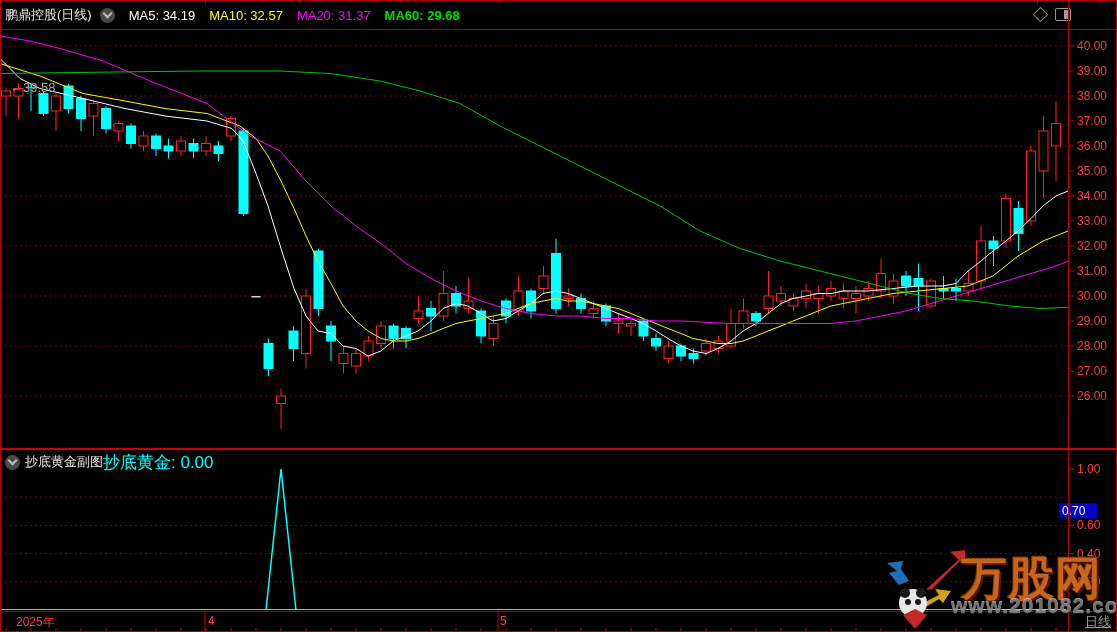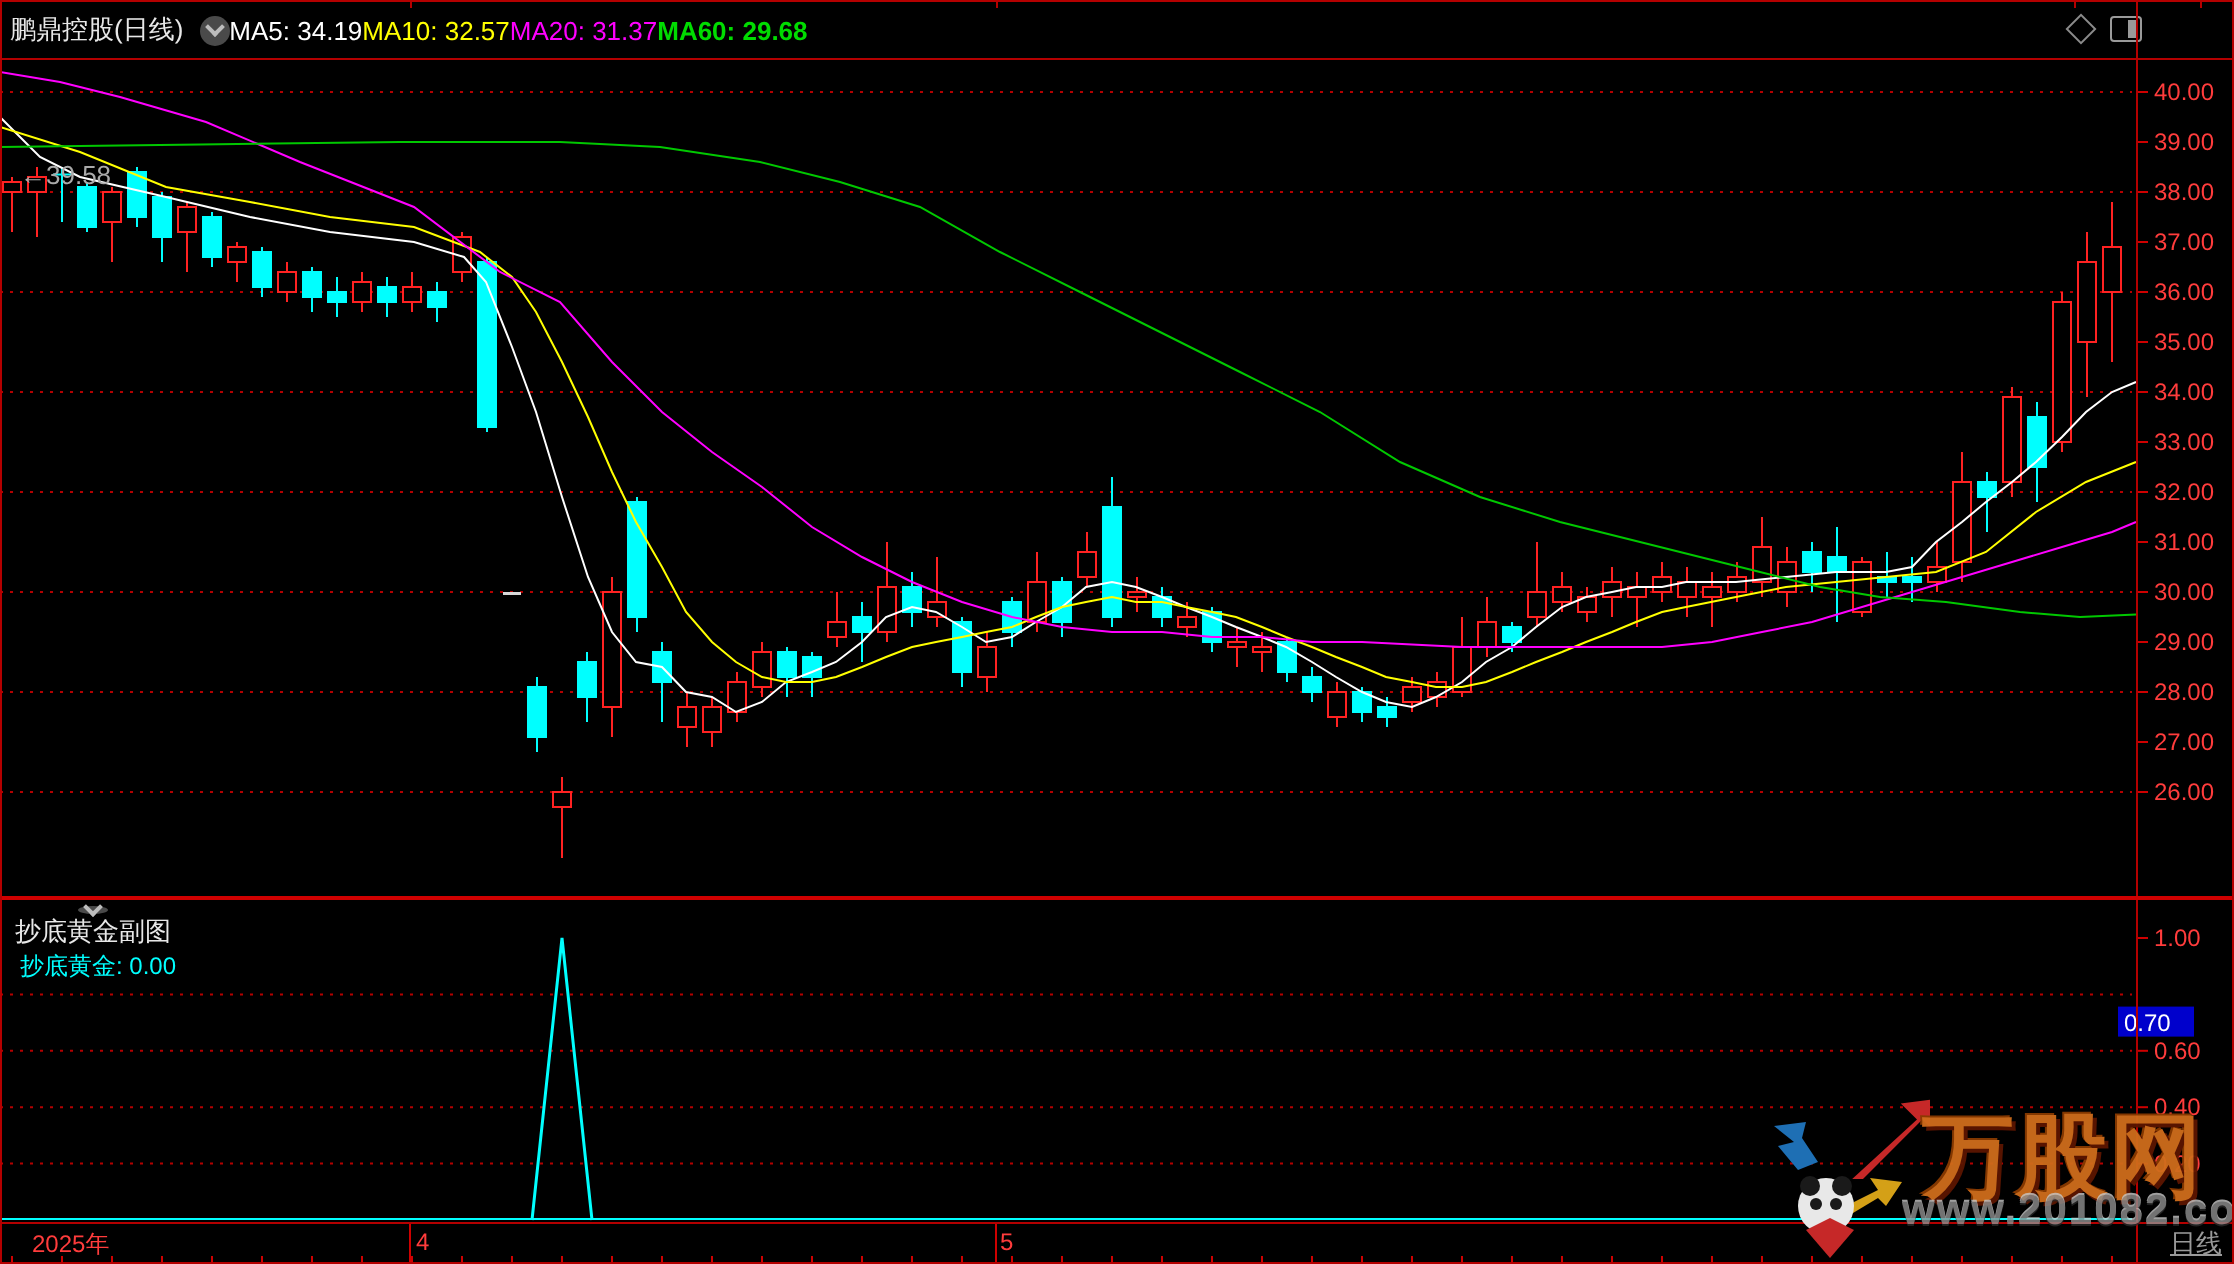--- a/index.html
+++ b/index.html
@@ -6,35 +6,35 @@
   #app{position:relative;width:1117px;height:632px;background:#000;overflow:hidden;
        font-family:"Liberation Sans",sans-serif;}
   .frame{position:absolute;inset:0;border:1px solid #b40000;pointer-events:none;z-index:60;}
   .vline-axis{position:absolute;left:1068px;top:0;width:1px;height:632px;background:#b40000;z-index:5;}
   .hline{position:absolute;left:0;width:1117px;background:#b40000;z-index:6;}
   
   #header{position:absolute;left:0;top:1px;width:1117px;height:28px;display:flex;align-items:center;z-index:10;}
   #header .title{color:#e8e8e8;font-size:13px;margin-left:5px;}
   .chev-circle{width:15px;height:15px;border-radius:50%;background:#4a4a4a;display:flex;align-items:center;justify-content:center;margin-left:8px;}
   .chev{width:5px;height:5px;border-right:2px solid #bdbdbd;border-bottom:2px solid #bdbdbd;transform:rotate(45deg);margin-top:-3px;}
-  .ma{font-size:13px;}
+  .ma{font-size:13px;margin-left:14px;}
   .ma5{color:#ffffff;} .ma10{color:#ffff00;} .ma20{color:#ff00ff;} .ma60{color:#00dc00;font-weight:bold;}
   .diamond{position:absolute;left:1035px;top:9px;width:9px;height:9px;border:1px solid #8a8a8a;transform:rotate(45deg);}
   .panel-icon{position:absolute;left:1055px;top:8px;width:14px;height:11px;border:1px solid #9a9a9a;border-radius:2px;}
   .panel-icon .fill{position:absolute;right:1px;top:1px;bottom:1px;width:5px;background:#9a9a9a;}
   .toptick{position:absolute;top:0;width:1px;height:4px;background:#b40000;z-index:7;}
   
   #main-chart{position:absolute;left:0;top:30px;z-index:2;}
   #sub-chart{position:absolute;left:0;top:450px;z-index:2;}
   #bottom-axis{position:absolute;left:0;top:612px;z-index:4;}
   .divider{position:absolute;left:0;top:448px;width:1117px;height:2px;background:#cf0000;z-index:5;}
   
-  #sub-header{position:absolute;left:0;top:453px;height:18px;display:flex;align-items:center;z-index:10;flex-direction:column;}
+  #sub-header{position:absolute;left:0;top:453px;height:18px;display:flex;align-items:center;z-index:10;}
   #sub-header .sub-title{color:#e8e8e8;font-size:13px;margin-left:5px;}
-  #sub-header .sub-value{color:#00ffff;font-size:12px;margin-left:10px;}
+  #sub-header .sub-value{color:#00ffff;font-size:17px;}
   
   .ax-label{position:absolute;top:614px;font-size:12px;color:#ff3c3c;z-index:8;}
   #year-label{left:16px;} #month-4{left:208px;} #month-5{left:500px;}
   #session-info{position:absolute;left:559px;top:613px;height:16px;line-height:16px;background:#0000c8;
      color:#fff;font-size:12px;padding:0 5px;z-index:8;}
   #period-label{position:absolute;left:1085px;top:613px;font-size:13px;color:#9a9a9a;z-index:8;text-decoration:underline;}
   
   #watermark{position:absolute;left:885px;top:545px;width:225px;height:85px;z-index:40;pointer-events:none;}
   #wm-brand{position:absolute;left:76px;top:3px;font-size:46px;font-weight:bold;color:#cf6d1c;
      text-shadow:2px 2px 0 #5c1600,-1px -1px 0 #8a3a00;letter-spacing:1px;opacity:.95;}

